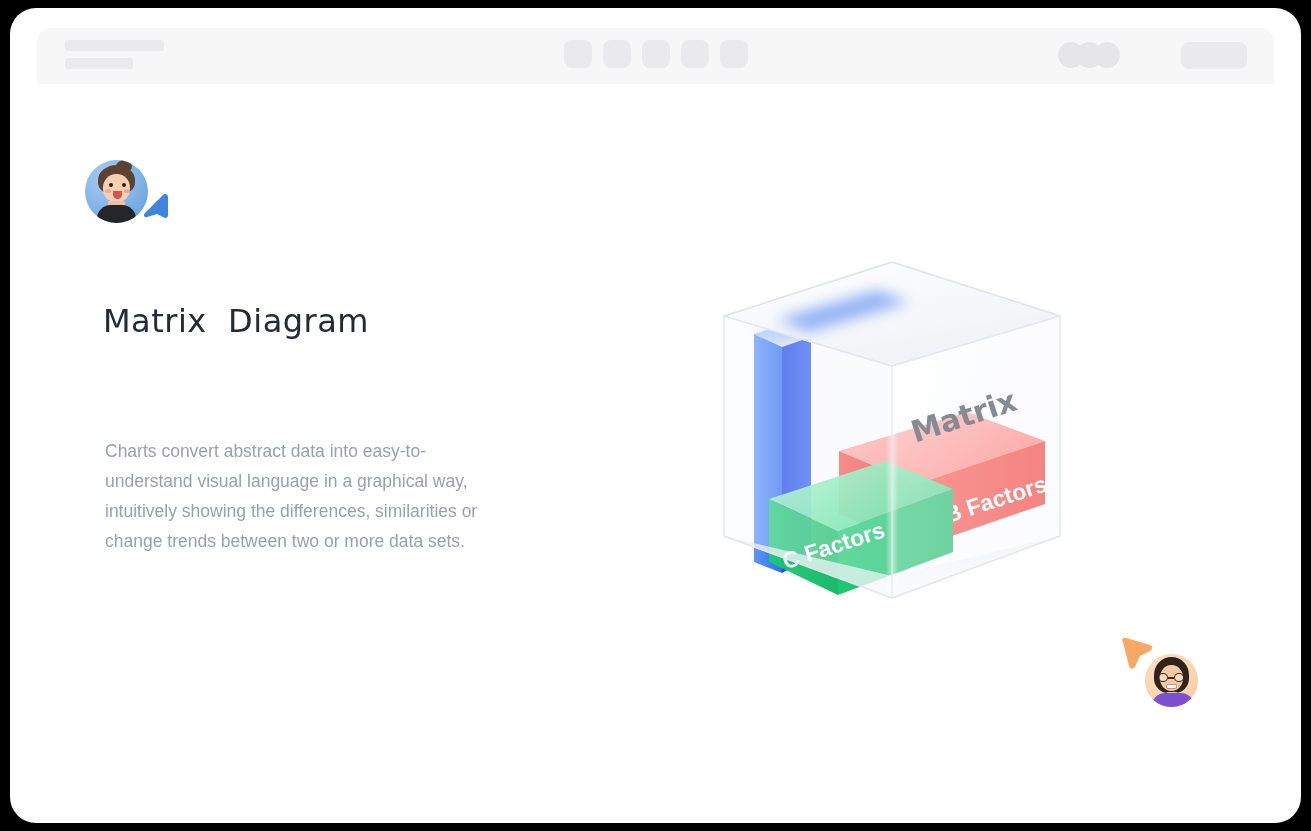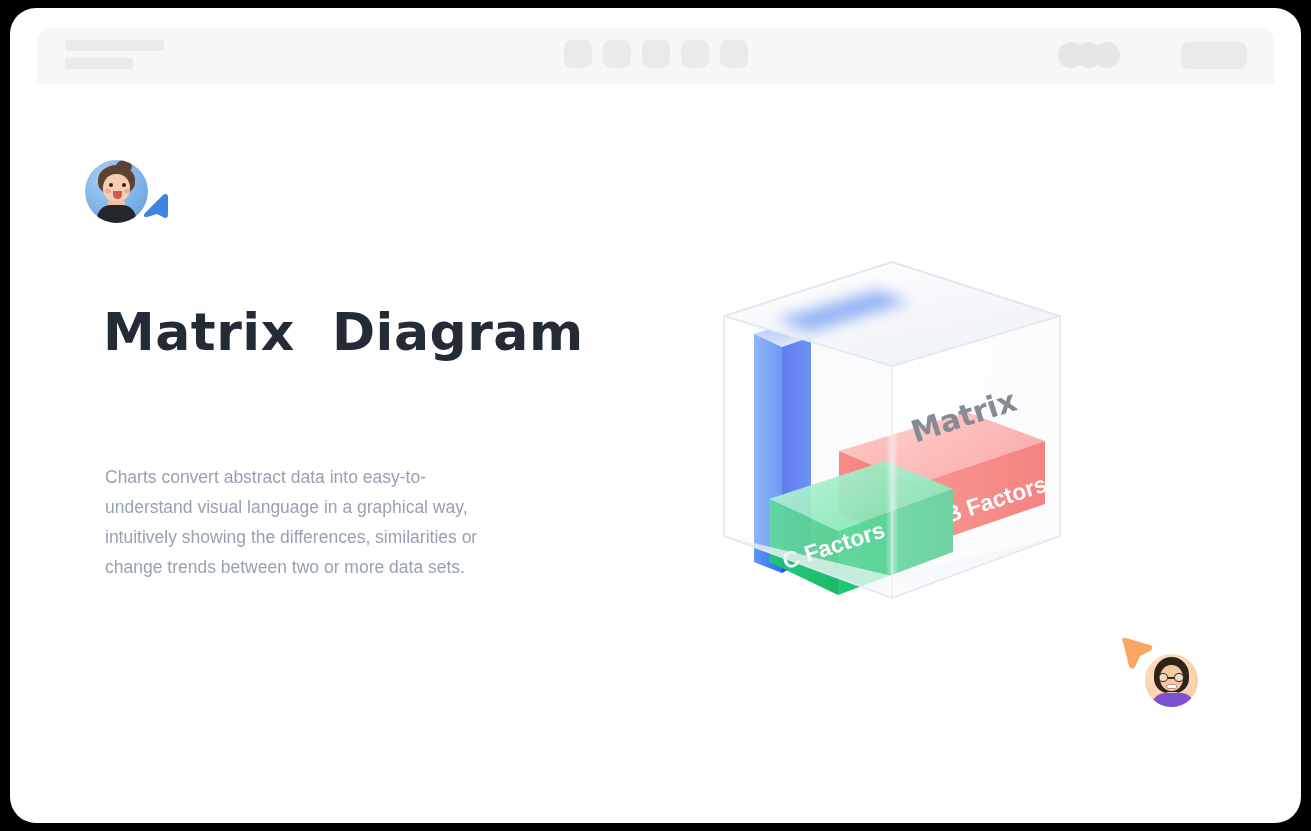--- a/index.html
+++ b/index.html
@@ -157,38 +157,37 @@
     position: absolute;
     left: 56px; top: 27px;
     width: 0; height: 0;
   }
   #presence-cursor svg { display: block; }
 
   #page-title {
     position: absolute;
     left: 93px;
     top: 294px;
-    font-size: 52px;
-    font-weight: 700;
+    font-size: 32px;
+    font-weight: 400;
     letter-spacing: 0.5px;
     color: #232b36;
     font-family: "DejaVu Sans", sans-serif;
     white-space: pre;
   }
 
   #page-body {
     position: absolute;
     left: 95px;
     top: 428px;
     width: 382px;
     font-size: 17.5px;
     line-height: 30px;
     color: #98a0b3;
     font-family: "Liberation Sans", sans-serif;
-    margin-top: 26px;
   }
 
   
   #illustration {
     position: absolute;
     left: 695px;
     top: 238px;
     width: 375px;
     height: 400px;
   }

